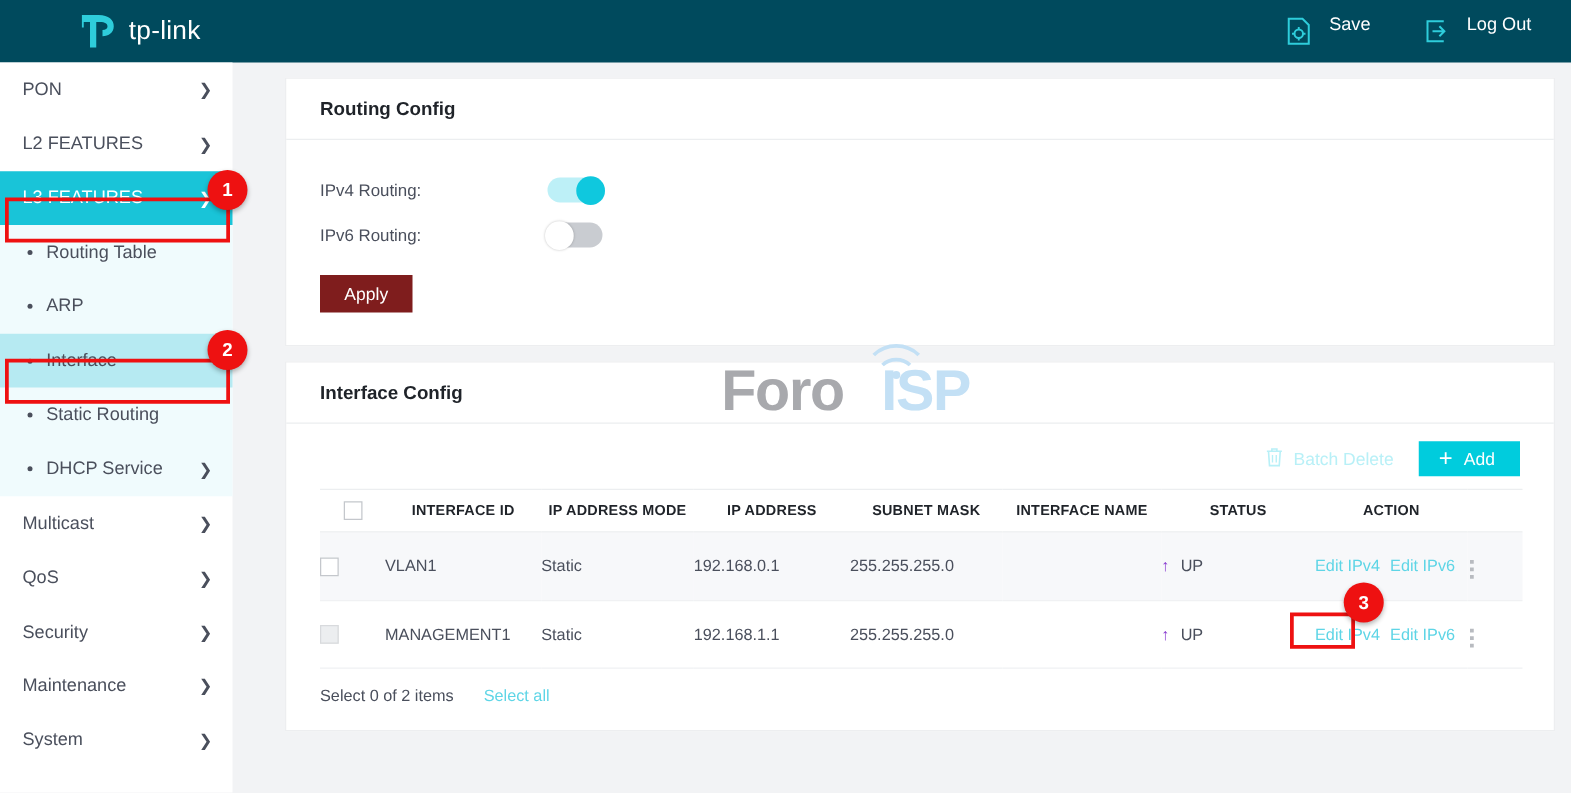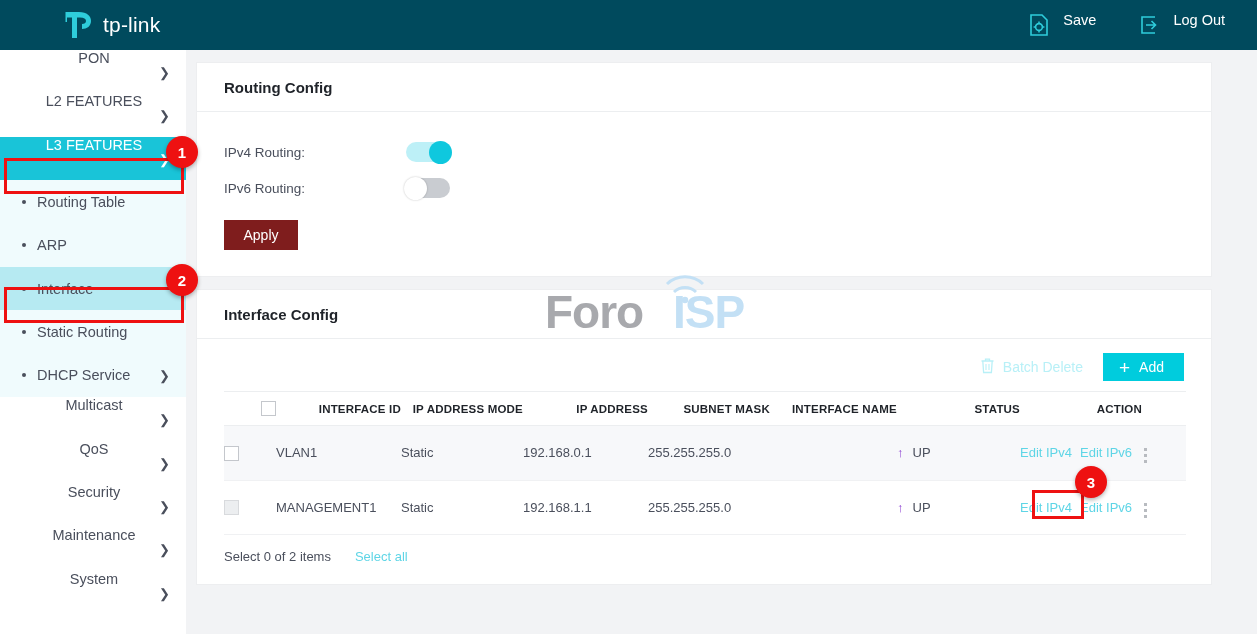--- a/index.html
+++ b/index.html
@@ -25,40 +25,40 @@
   .tb-label { color: #ffffff; font-size: 14.5px; }
 
   
   .sidebar {
     position: absolute; left: 0; top: 50px; width: 186px; height: 584px;
     background: #ffffff;
   }
   .nav-item {
     height: 43.4px; display: flex; align-items: center;
     padding: 0 16px 0 18px; color: #4a4f5c; font-size: 14.5px;
-    cursor: pointer; position: relative; flex-direction: column;
+    cursor: pointer; position: relative;
   }
   .nav-item .chev { margin-left: auto; color: #4a4f5c; font-size: 13px; line-height: 1; }
   .nav-item.active { background: #19c4d8; color: #ffffff; }
   .nav-item.active .chev { color: #ffffff; }
 
   .submenu { background: #f0fbfd; }
   .sub-item {
     height: 43.4px; display: flex; align-items: center;
     padding: 0 16px 0 22px; color: #4a4f5c; font-size: 14.5px; cursor: pointer;
   }
   .sub-item .dot {
     width: 4px; height: 4px; border-radius: 50%; background: #4a4f5c;
     margin-right: 11px; flex: 0 0 auto;
   }
   .sub-item.sel { background: #b6eaf2; }
   .sub-item .chev { margin-left: auto; color: #4a4f5c; font-size: 13px; line-height: 1; }
 
   
-  .content { position: absolute; left: 196px; top: 62px; width: 1016px; }
+  .content { position: absolute; left: 228px; top: 62px; width: 1016px; }
 
   .card { background: #ffffff; border: 1px solid #edeef0; }
   .card-head {
     height: 49px; display: flex; align-items: center; padding-left: 27px;
     border-bottom: 1px solid #eceef0; position: relative;
   }
   .card-title { font-size: 15px; font-weight: bold; color: #1f2329; }
 
   .card-body { padding: 22px 27px 26px 27px; }
 
@@ -102,21 +102,21 @@
   .batch-delete svg { margin-right: 8px; }
   .add-btn {
     height: 28px; padding: 0 20px 0 16px; background: #00ccdd; color: #fff;
     font-size: 14px; border: none; cursor: pointer; display: flex;
     align-items: center; font-family: inherit;
   }
   .add-btn .plus { font-size: 19px; margin-right: 9px; line-height: 1; font-weight: 300; }
 
   table { width: 962px; margin: 0 27px; border-collapse: collapse; }
   thead th {
-    text-align: right; font-size: 11.5px; font-weight: bold; color: #1f2329;
+    text-align: center; font-size: 11.5px; font-weight: bold; color: #1f2329;
     padding: 9px 0; letter-spacing: .2px; vertical-align: middle;
     border-top: 1px solid #eceef0; border-bottom: 1px solid #eceef0;
   }
   tbody td {
     font-size: 13px; color: #4a4f5c; padding: 13px 0; vertical-align: middle;
     border-bottom: 1px solid #f0f1f3;
   }
   tbody tr.alt td { background: #f7f8fa; }
 
   .cb {

